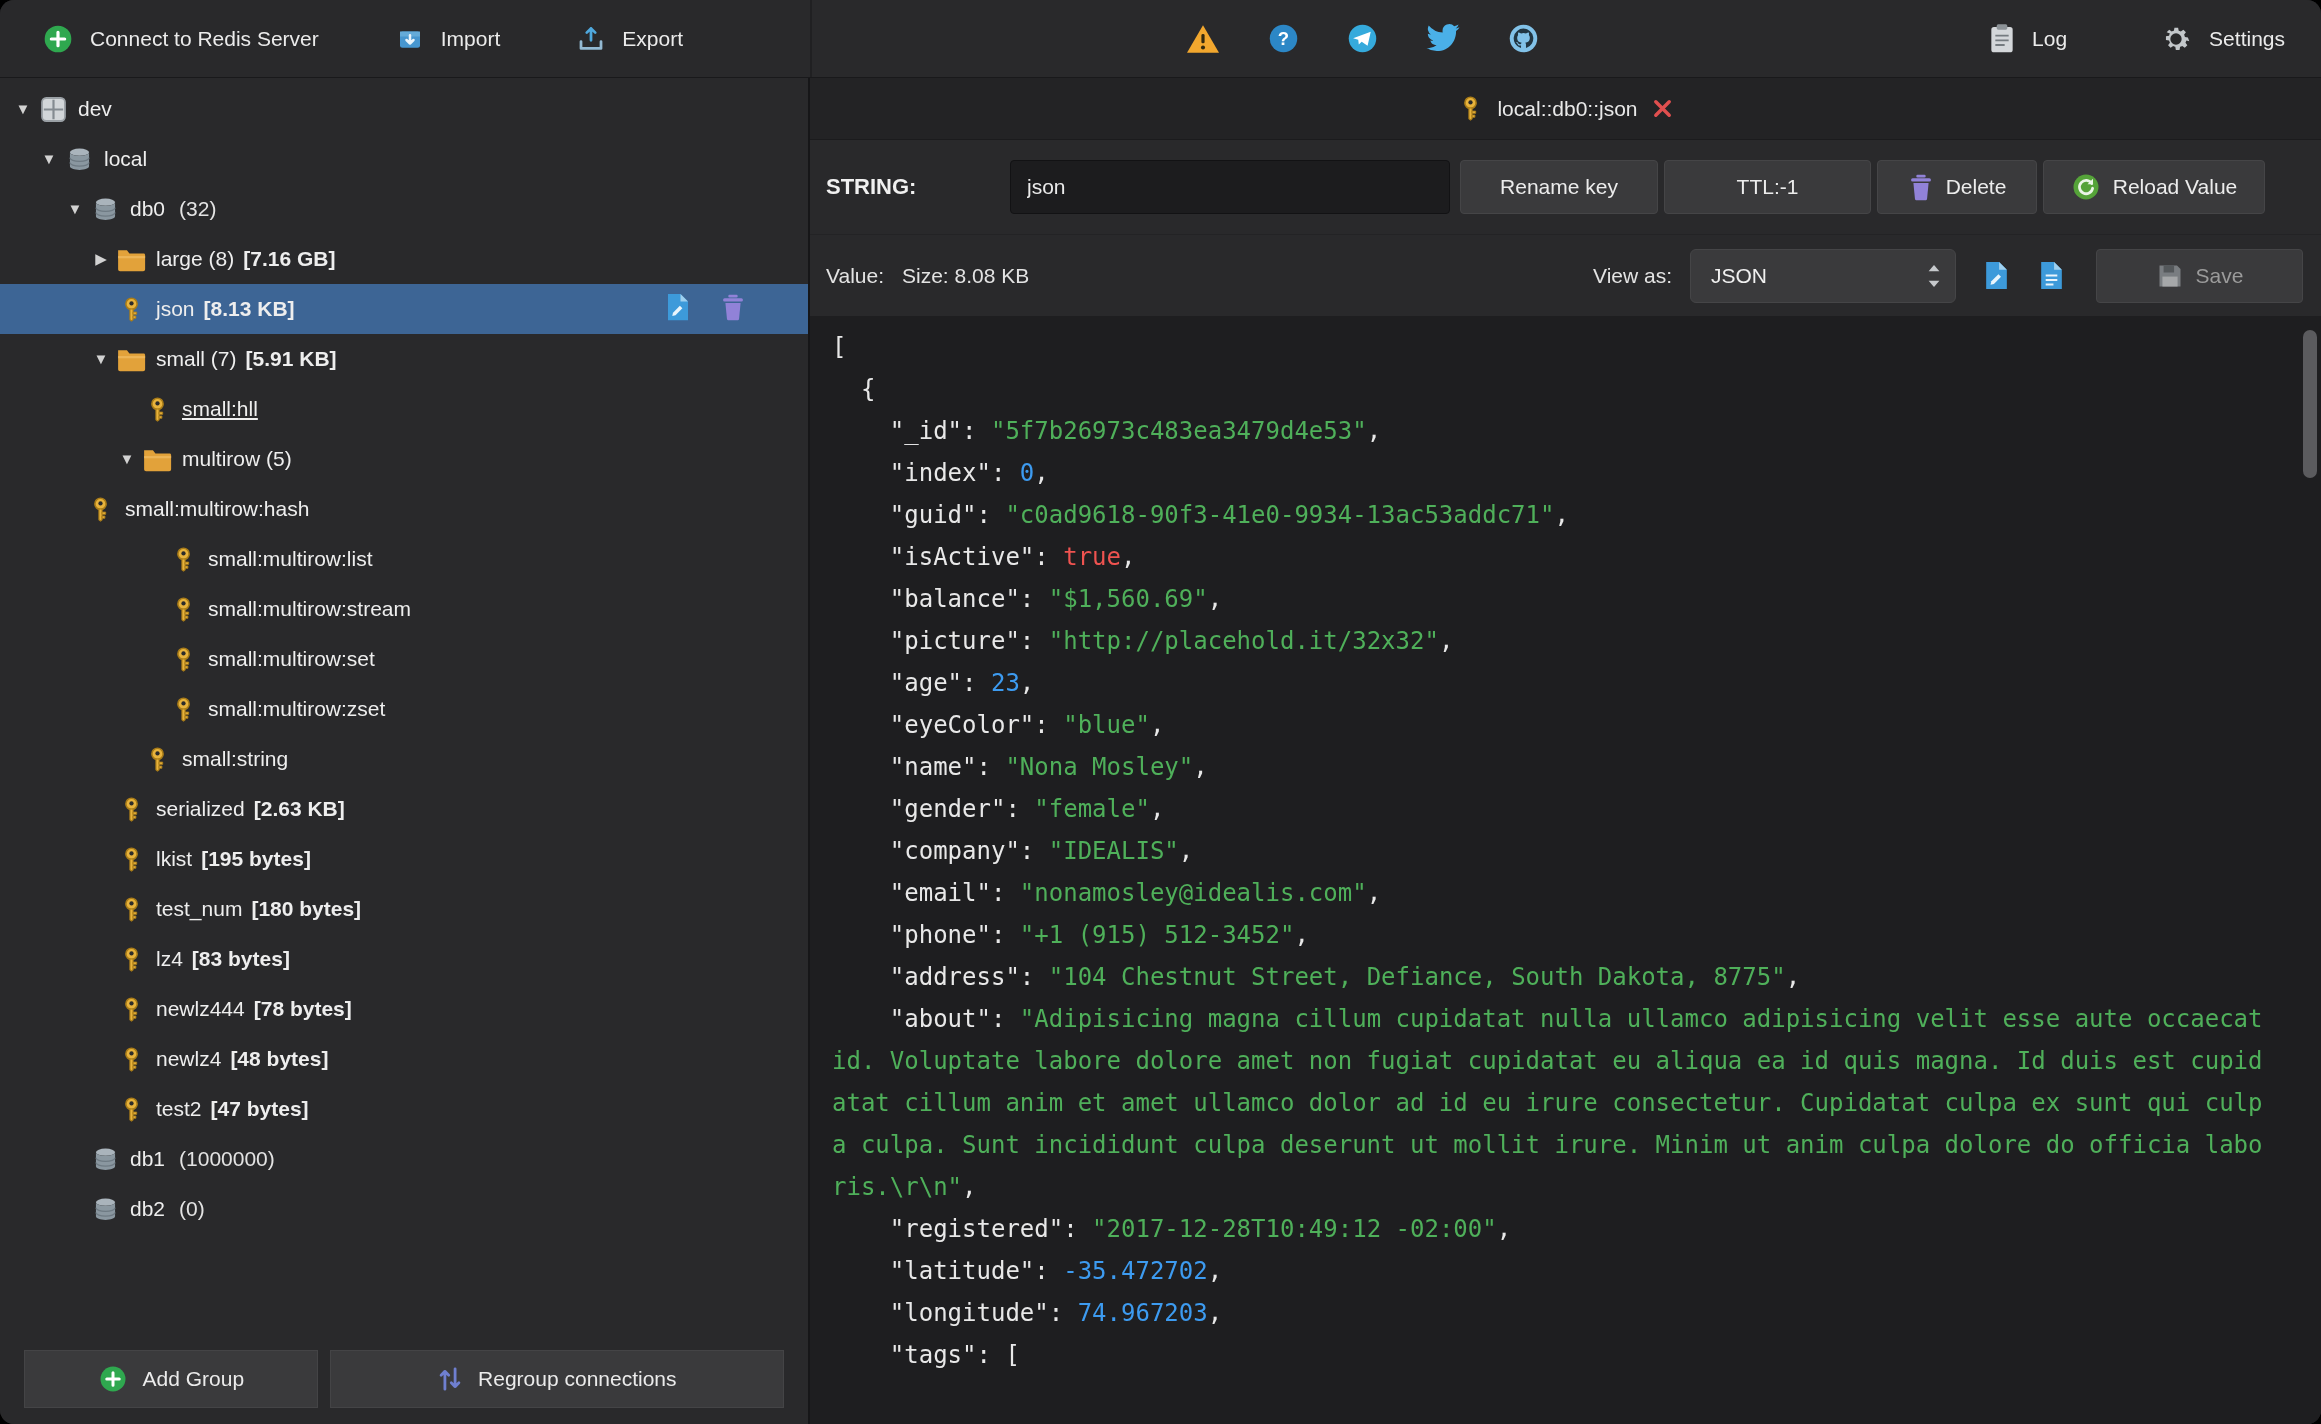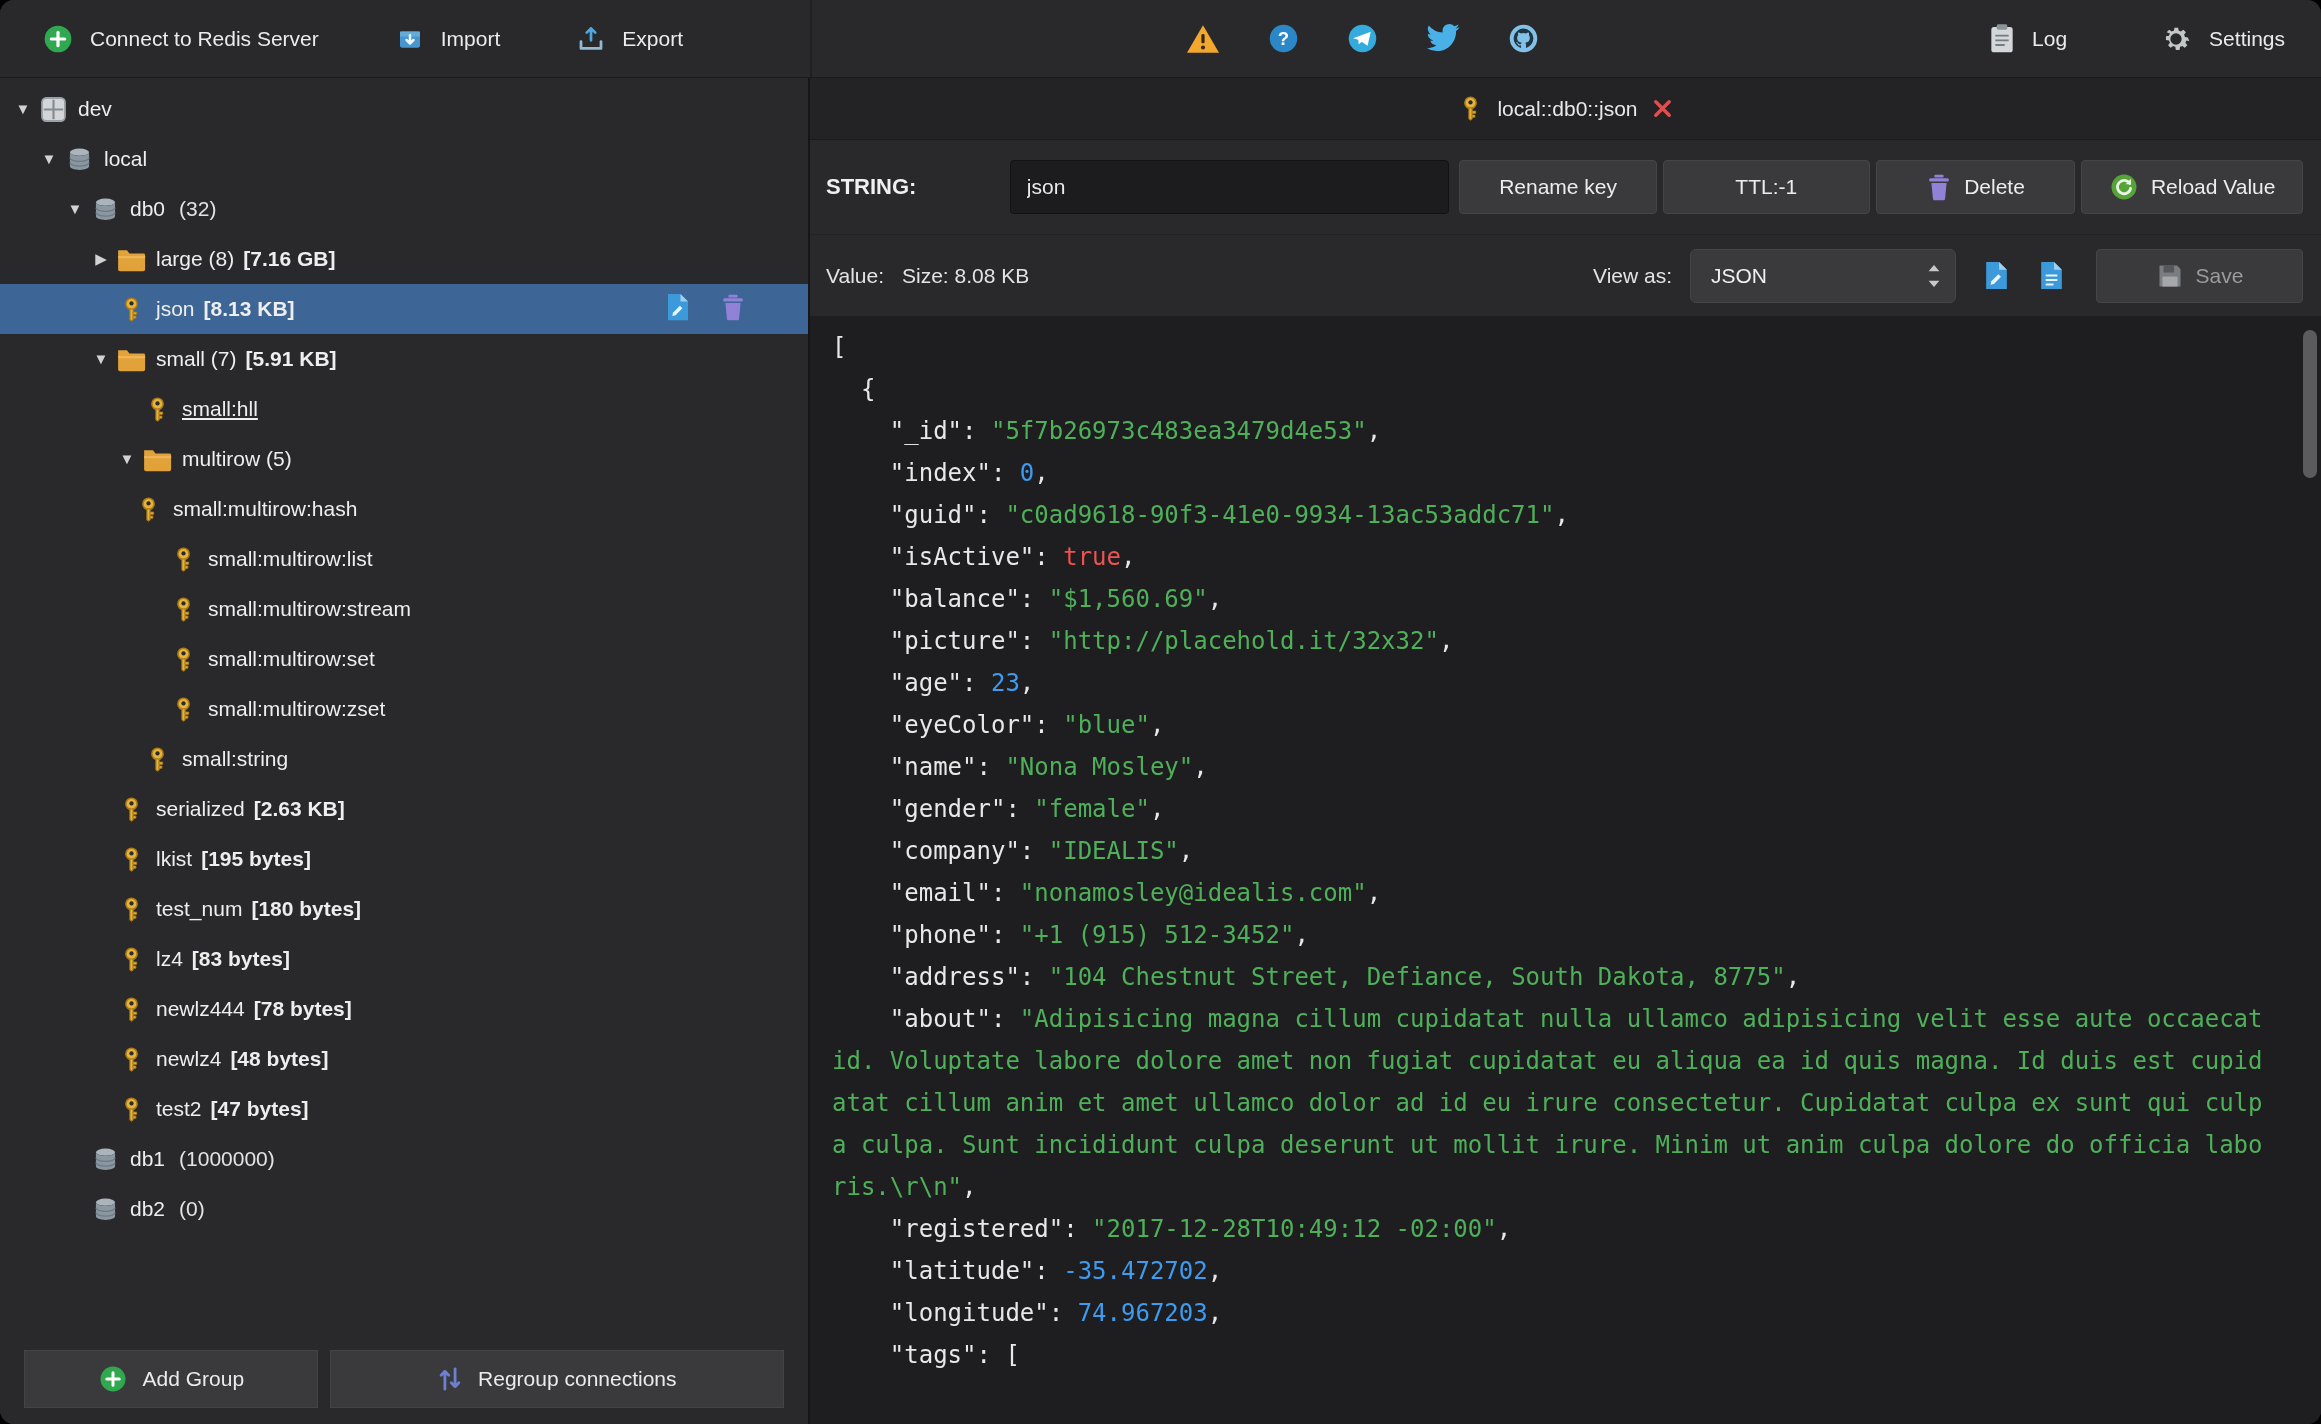--- a/index.html
+++ b/index.html
@@ -55,21 +55,21 @@
   .keyrow { flex:0 0 94px; background:#29292b; display:flex; align-items:center; padding:0 18px 0 16px; }
   .type-label { font-weight:bold; font-size:22px; color:#f0f0f0; margin-right:84px; width:100px; }
   .key-input { width:440px; height:54px; background:#1c1c1e; border:1px solid #121214; border-radius:4px;
                color:#eaeaea; font-size:21px; padding:0 16px; font-family:"Liberation Sans",sans-serif; outline:none; }
   .btn { height:54px; background:#3a3a3c; border:1px solid #454547; border-radius:4px; color:#ececec;
          font-size:21px; display:flex; align-items:center; justify-content:center; gap:12px;
          font-family:"Liberation Sans",sans-serif; }
   .keyrow .btn { margin-left:6px; }
   .btn.rename { width:198px; margin-left:10px; }
   .btn.ttl { width:207px; }
-  .btn.delete { width:200px; }
+  .btn.delete { width:160px; }
   .btn.reload { width:222px; }
   .valrow { flex:0 0 82px; background:#29292b; border-top:1px solid #232325; display:flex; align-items:center;
             padding:0 18px 0 16px; font-size:21px; color:#e3e3e3; }
   .val-size { margin-left:18px; }
   .viewas-label { margin-left:auto; margin-right:18px; }
   .select { width:266px; height:54px; background:#3a3a3c; border:1px solid #454547; border-radius:6px;
             display:flex; align-items:center; padding:0 10px 0 20px; font-size:21px; color:#f0f0f0; }
   .select .sel-text { flex:1; }
   .doc-btn { margin-left:26px; display:flex; align-items:center; }
   .btn.save { width:207px; margin-left:30px; color:#9b9b9b; }
@@ -283,21 +283,21 @@
           <div class="tree-row" style="padding-left: 114px;">
             <span class="expander">▼</span>
             <span class="tree-icon">
               <svg width="30" height="27" viewBox="0 0 24 22">
                 <path d="M1.5 3.5h7.2l2 2.6h11.6c.7 0 1.2.5 1.2 1.2V19c0 .9-.7 1.6-1.6 1.6H3.1c-.9 0-1.6-.7-1.6-1.6z" fill="#e2a23a"></path>
                 <path d="M1.5 8.2h22v1.8h-22z" fill="#edb658"></path>
               </svg>
             </span>
             <span class="tree-label">multirow (5)</span>
           </div>
-          <div class="tree-row" style="padding-left: 105px;">
+          <div class="tree-row" style="padding-left: 57px;">
             <span class="expander"></span>
             <span class="tree-icon">
               <svg width="27" height="27" viewBox="0 0 24 24">
                 <circle cx="12" cy="7" r="5" fill="#e8b33c" stroke="#a97c18" stroke-width="1.4"></circle>
                 <circle cx="12" cy="6.6" r="1.9" fill="#2b2b2b"></circle>
                 <path d="M10.6 11.5h2.8V21l-1.4 1.2L10.6 21z" fill="#e8b33c" stroke="#a97c18" stroke-width="1"></path>
                 <path d="M13.4 14.3h3.2v2h-3.2zM13.4 17.8h2.5v2h-2.5z" fill="#e8b33c" stroke="#a97c18" stroke-width="0.8"></path>
               </svg>
             </span>
             <span class="tree-label">small:multirow:hash</span>

